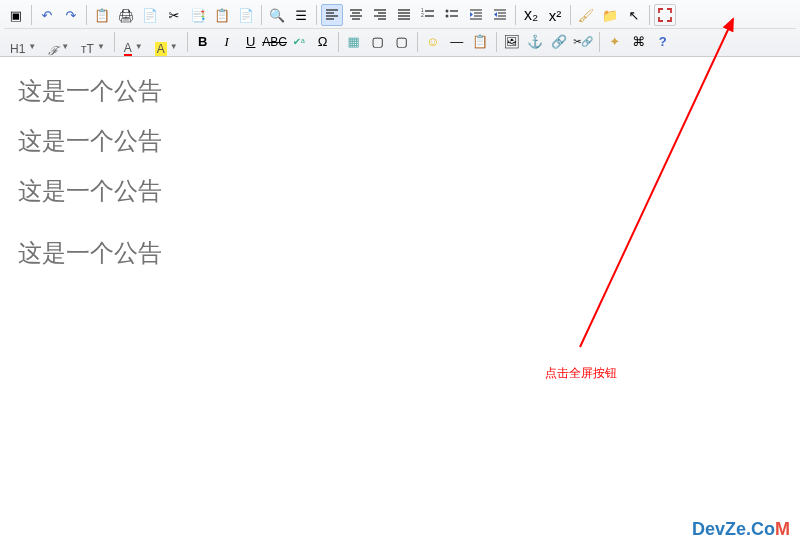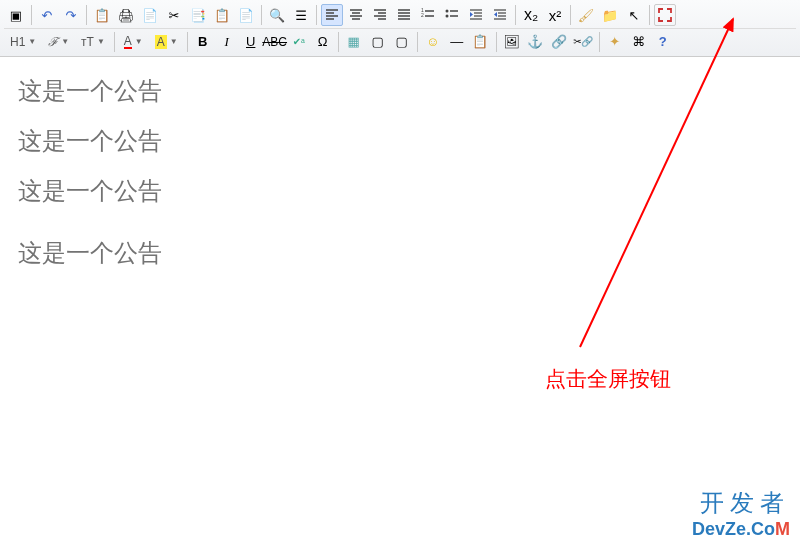--- a/index.html
+++ b/index.html
@@ -3,28 +3,28 @@
 <meta charset="utf-8">
 <style>
 * { box-sizing: border-box; }
 body { margin: 0; font-family: Arial, "Microsoft YaHei", sans-serif; background: #fff; }
 .editor-wrap { width: 800px; height: 550px; position: relative; }
 .toolbar { background: linear-gradient(#fafbfc, #eef0f3); border-bottom: 1px solid #ccc; padding: 2px 4px; display: flex; flex-wrap: wrap; align-items: center; }
 .toolbar-row { display: flex; align-items: center; width: 100%; height: 26px; }
 .tb-group { display: flex; align-items: center; }
 .tb-sep { width: 1px; height: 20px; background: #c8c8c8; margin: 0 3px; }
 .tb-btn { width: 22px; height: 22px; display: flex; align-items: center; justify-content: center; border-radius: 2px; cursor: pointer; font-size: 13px; margin: 0 1px; }
-.tb-dd { display: flex; align-items: center; height: 22px; padding: 15px 4px; cursor: pointer; font-size: 12px; margin: 8px 2px; color: #555; }
+.tb-dd { display: flex; align-items: flex-start; height: 22px; padding: 15px 4px; cursor: pointer; font-size: 12px; margin: 8px 2px; color: #555; }
 .dd-arrow { font-size: 8px; margin-left: 3px; color: #666; }
 .tb-btn svg { width: 16px; height: 16px; }
 .active-btn { background: #d5e5ff; border: 1px solid #9abde8 !important; }
 .fullscreen-btn { border: 1px solid #ccc; }
 .content-area { padding: 18px 18px; position: relative; height: calc(100% - 56px); }
 .content-area p { margin: 0 0 18px 0; font-size: 24px; color: #737373; font-family: "SimSun", "宋体", serif; }
-.annotation { position: absolute; color: #f00; font-size: 21px; }
+.annotation { position: absolute; color: #f00; font-size: 12px; }
 .arrow-svg { position: absolute; pointer-events: none; }
 .watermark { position: absolute; right: 10px; bottom: 10px; text-align: right; }
 .wm-cn { font-size: 24px; color: #2a7bbd; letter-spacing: 6px; font-weight: 500; }
 .wm-en { font-size: 18px; color: #2a7bbd; font-weight: bold; }
 .wm-en .m { color: #e74c3c; }
 .underline-u { text-decoration: underline; }
 .strike-abc { text-decoration: line-through; font-size: 12px; }
 .bold-b { font-weight: bold; }
 .italic-i { font-style: italic; font-family: serif; }
 </style>
@@ -223,16 +223,15 @@
           <path d="M0,0 L7,3 L0,6 Z" fill="#f00"></path>
         </marker>
       </defs>
       <line x1="40" y1="340" x2="193" y2="12" stroke="#f00" stroke-width="2" marker-end="url(#ah)"></line>
     </svg>
 
     <div class="annotation" style="left:545px;top:308px">点击全屏按钮</div>
   </div>
 
   <div class="watermark">
-    <div class="wm-cn">开发者</div>
     <div class="wm-en"><span>DevZe.Co</span><span class="m">M</span></div>
   </div>
 </div>
 
 </body></html>

